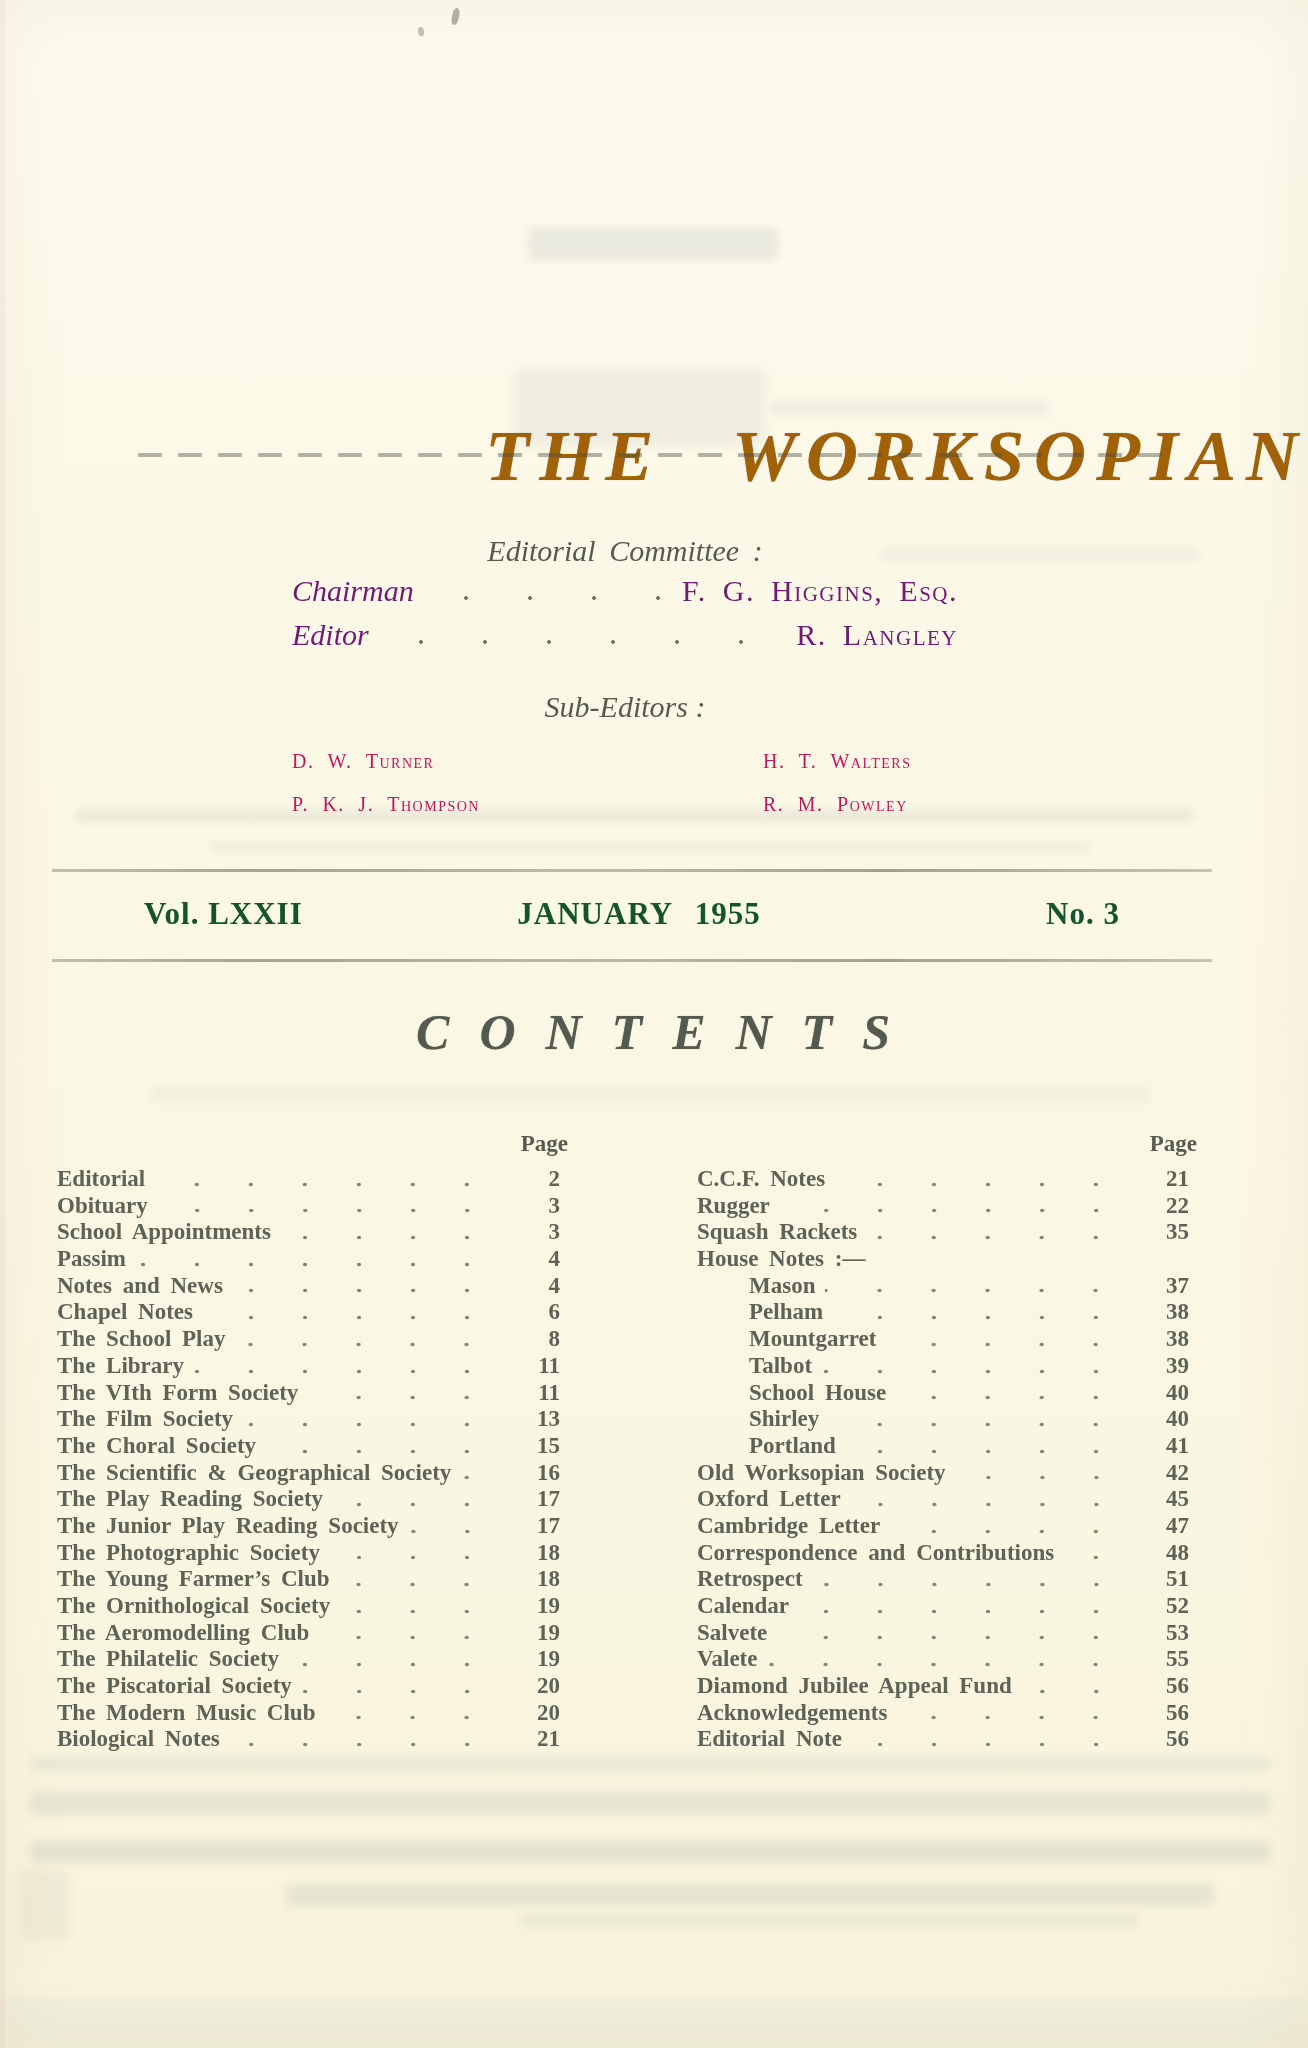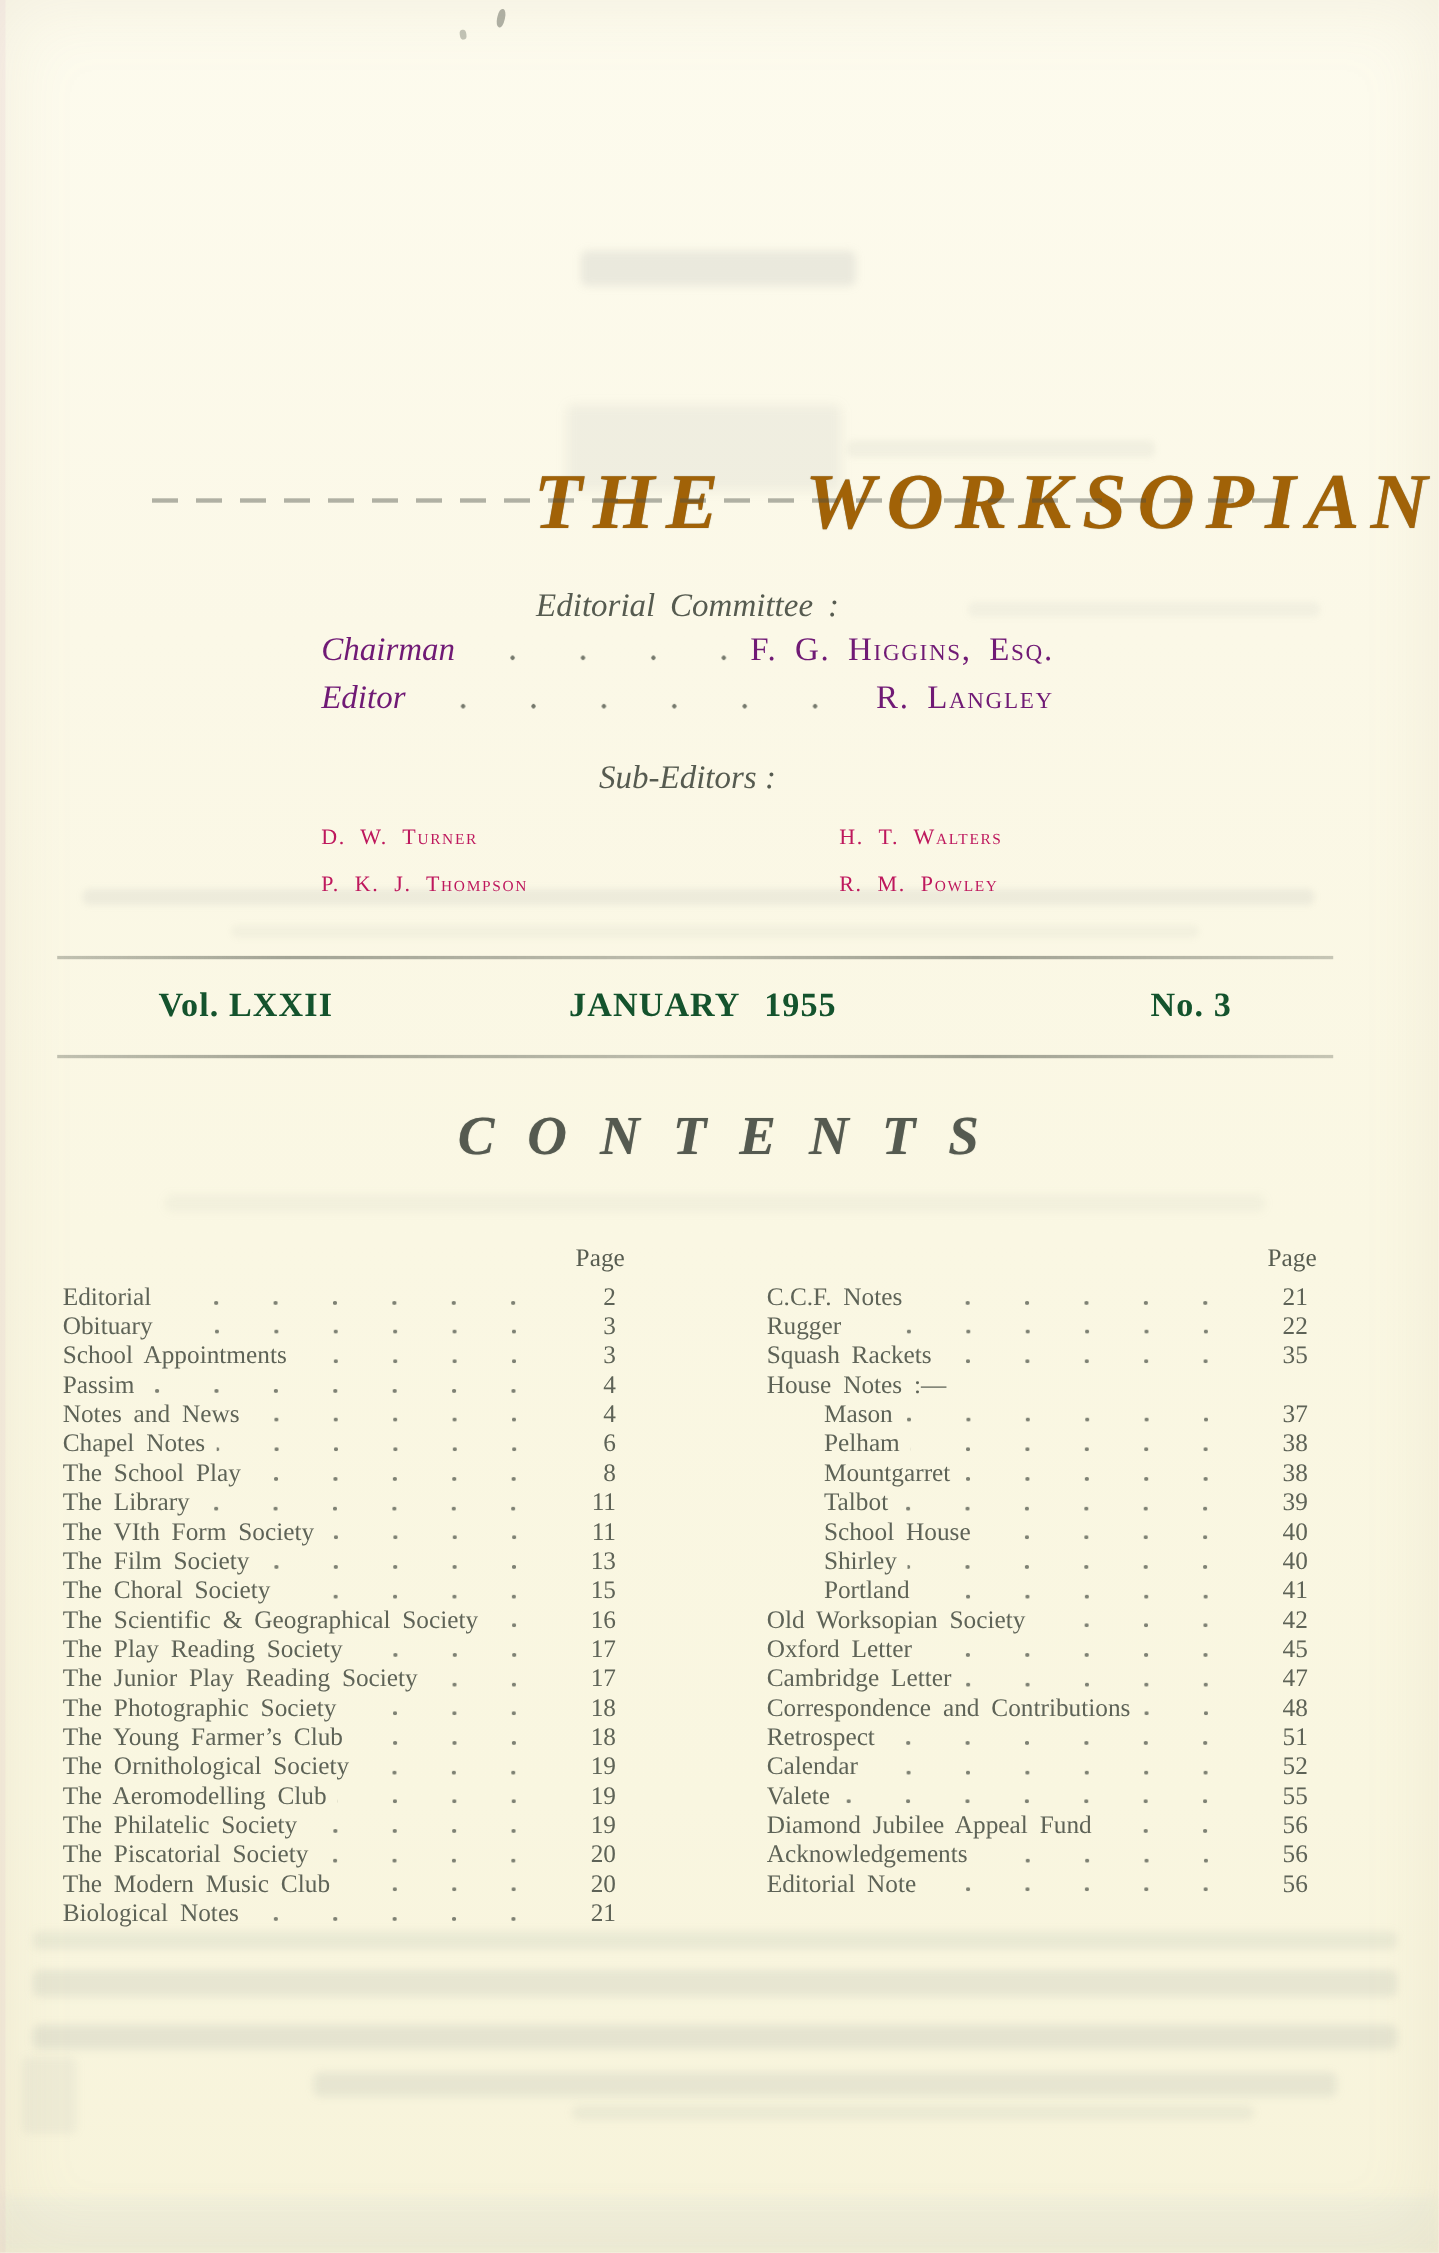--- a/index.html
+++ b/index.html
@@ -67,21 +67,21 @@
   .issue-vol{position:absolute;left:144px;top:0;}
   .issue-date{position:absolute;left:639px;top:0;transform:translateX(-50%);word-spacing:14px;}
   .issue-no{position:absolute;left:1046px;top:0;}
 
   
   .contents-heading{
     position:absolute;top:1003px;left:0;width:1336px;text-align:center;
     font-style:italic;font-weight:700;font-size:50px;letter-spacing:30px;
     color:#555a50;text-shadow:0 0 1px rgba(70,74,64,.4);
   }
-  .toc-col{position:absolute;top:1130px;font-size:23px;color:#5e6357;}
+  .toc-col{position:absolute;top:1130px;font-size:23px;color:#5e6357;font-weight:bold;}
   .toc-left{left:57px;width:511px;}
   .toc-right{left:697px;width:500px;}
   .toc-pagehead{text-align:right;font-size:23px;line-height:28px;height:28px;
     margin-bottom:8px;color:#575c50;}
   .toc-row{display:flex;align-items:baseline;line-height:26.7px;height:26.7px;
     word-spacing:5px;white-space:nowrap;}
   .toc-label{flex:0 0 auto;}
   .toc-leader{flex:1 1 auto;align-self:stretch;margin:0 6px 0 10px;
     background-image:radial-gradient(circle,rgba(95,100,88,.8) 1.6px,transparent 2.1px);
     background-size:54px 5px;background-repeat:repeat-x;
@@ -346,20 +346,25 @@
         <span class="toc-label">Retrospect</span>
         <span class="toc-leader"></span>
         <span class="toc-num">51</span>
       </div>
       <div class="toc-row">
         <span class="toc-label">Calendar</span>
         <span class="toc-leader"></span>
         <span class="toc-num">52</span>
       </div>
       <div class="toc-row">
+        <span class="toc-label">Salvete</span>
+        <span class="toc-leader"></span>
+        <span class="toc-num">53</span>
+      </div>
+      <div class="toc-row">
         <span class="toc-label">Valete</span>
         <span class="toc-leader"></span>
         <span class="toc-num">55</span>
       </div>
       <div class="toc-row">
         <span class="toc-label">Diamond Jubilee Appeal Fund</span>
         <span class="toc-leader"></span>
         <span class="toc-num">56</span>
       </div>
       <div class="toc-row">

